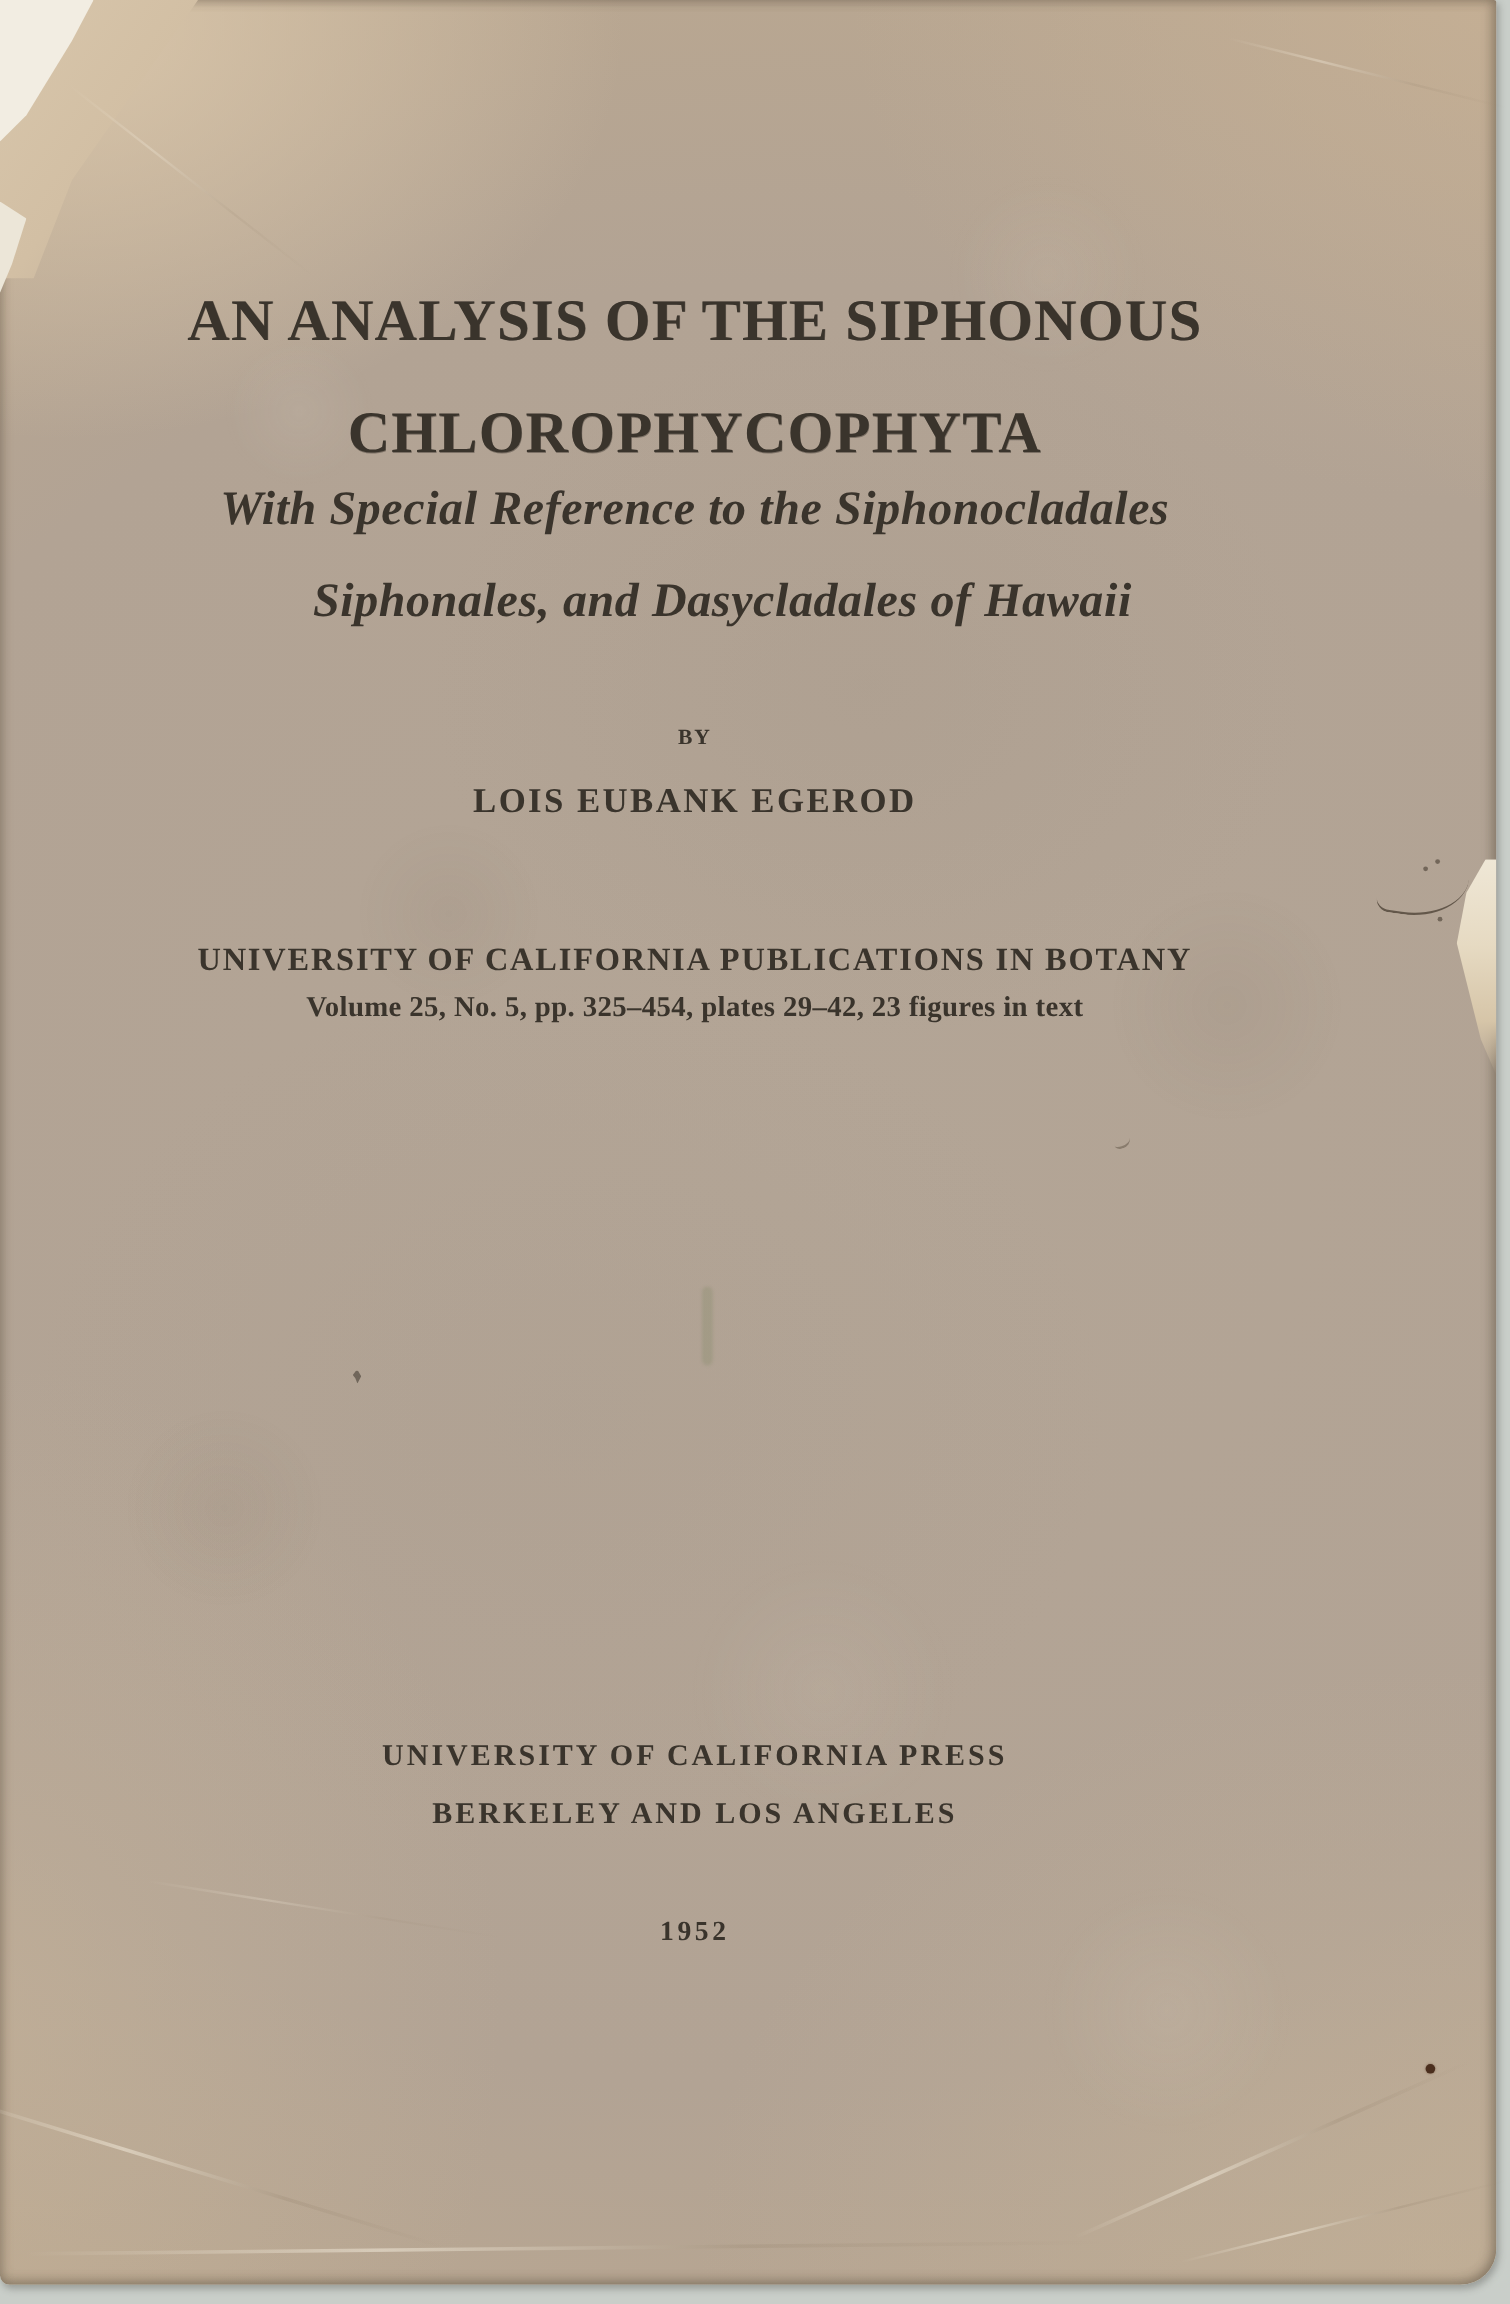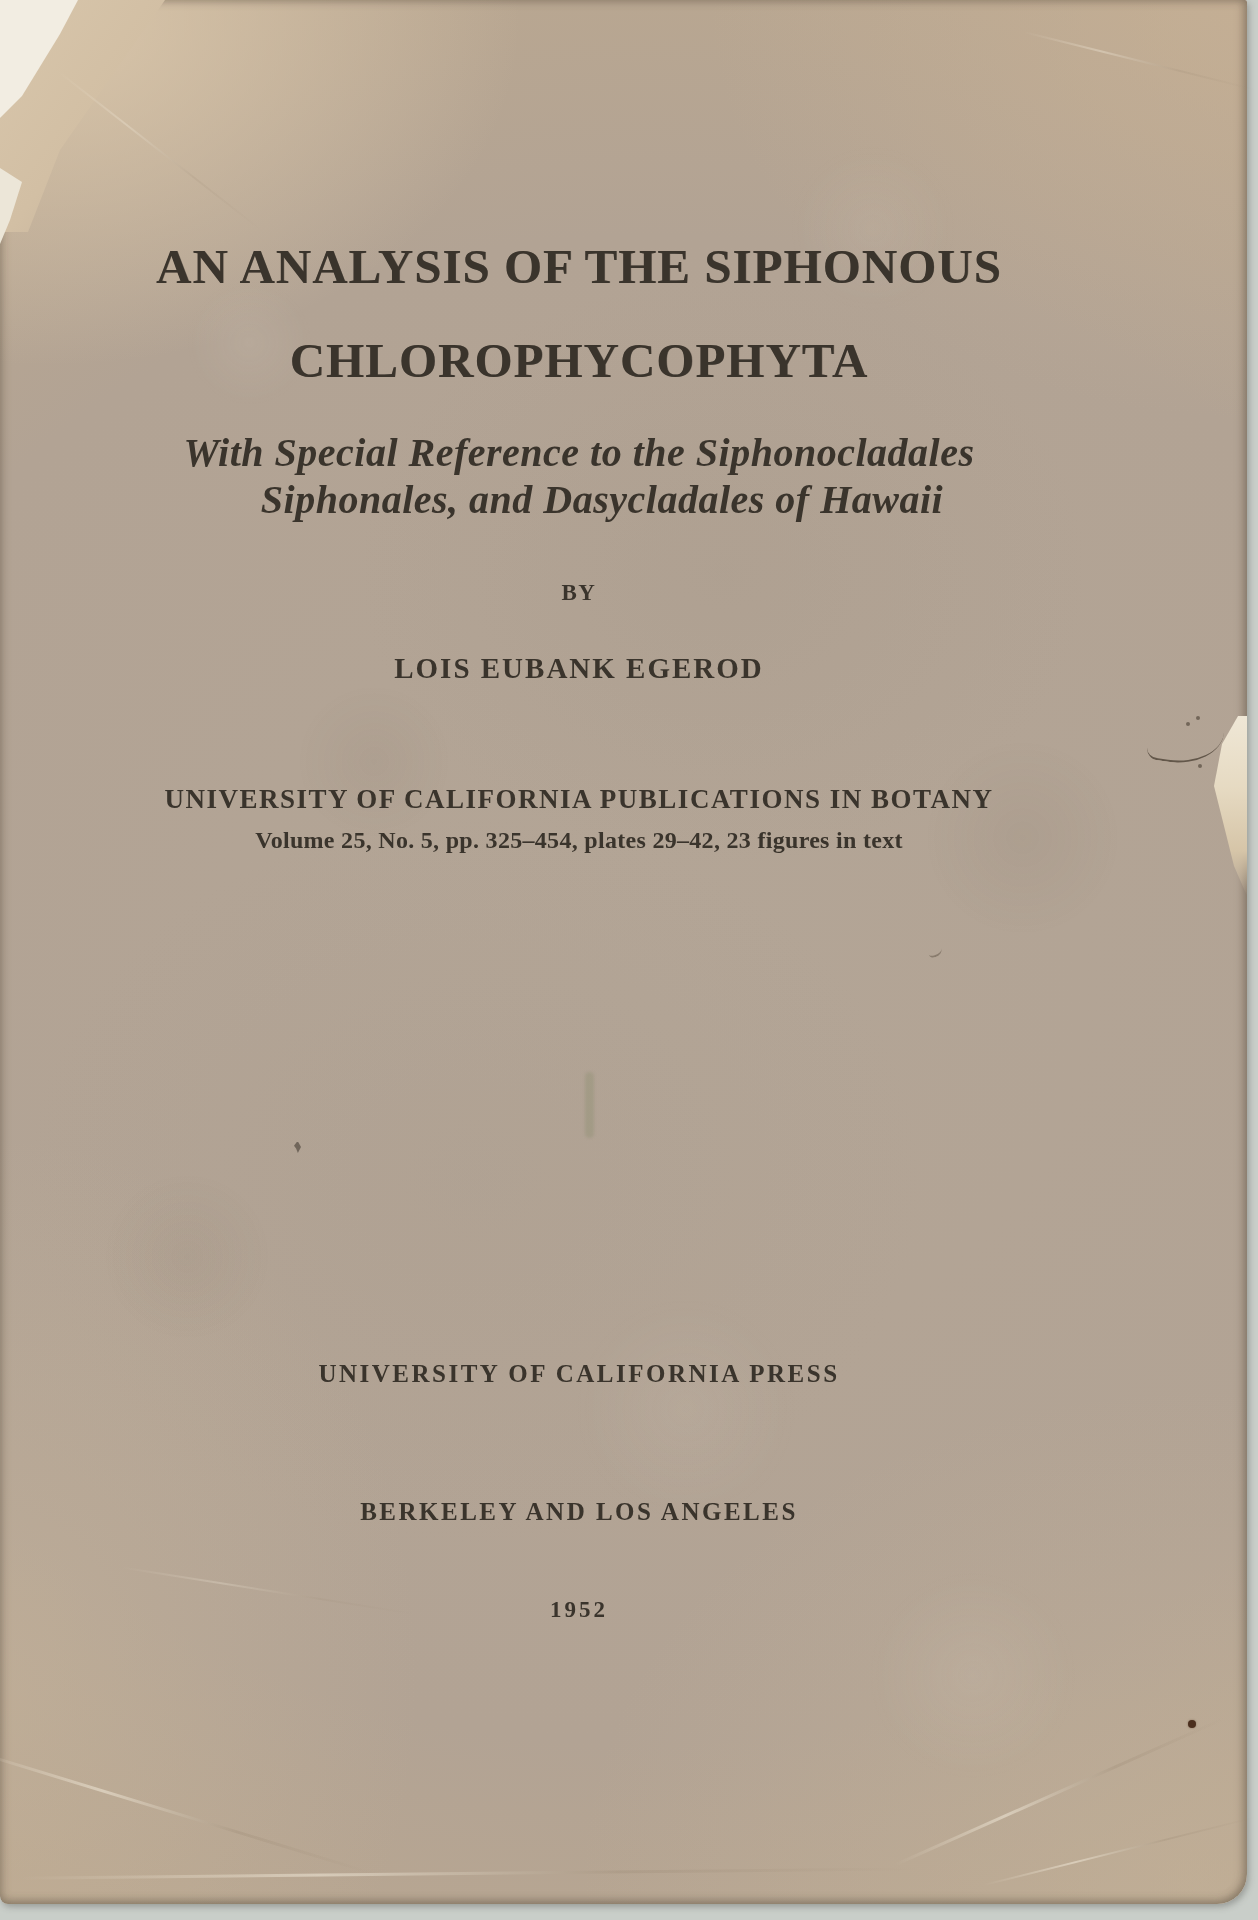--- a/index.html
+++ b/index.html
@@ -103,30 +103,30 @@
   
   .content{position:absolute;left:0;top:0;width:1158px;height:1904px;color:var(--ink);}
   .tline{position:absolute;left:0;width:100%;text-align:center;white-space:nowrap;}
 
   .title{font-size:49px;font-weight:bold;letter-spacing:1px;
          text-shadow:.4px .4px 0 rgba(58,52,44,.45);}
   .t1{top:238px;}
   .t2{top:332px;}
 
   .subtitle{font-size:40px;font-style:italic;font-weight:600;letter-spacing:.5px;}
-  .s1{top:429px;}
+  .s1{top:400px;}
   .s2{top:476px;padding-left:23px;}
 
-  .by{top:580px;font-size:23px;font-weight:bold;letter-spacing:1.5px;}
+  .by{top:604px;font-size:18px;font-weight:bold;letter-spacing:1.5px;}
   .author{top:652px;font-size:29px;font-weight:bold;letter-spacing:2px;}
 
   .series{top:784px;font-size:27px;font-weight:bold;letter-spacing:1.5px;}
   .volume{top:827px;font-size:24px;font-weight:600;letter-spacing:.3px;}
 
-  .press1{top:1360px;font-size:25px;font-weight:bold;letter-spacing:2.5px;}
+  .press1{top:1450px;font-size:25px;font-weight:bold;letter-spacing:2.5px;}
   .press2{top:1478px;font-size:25px;font-weight:bold;letter-spacing:2.5px;margin-top:20px;}
   .year{top:1597px;font-size:23px;font-weight:600;letter-spacing:3px;text-align:center;}
 </style>
 </head>
 <body>
 
 <div id="scan">
   <div class="paper">
 
     <div class="bent-corner"></div>

